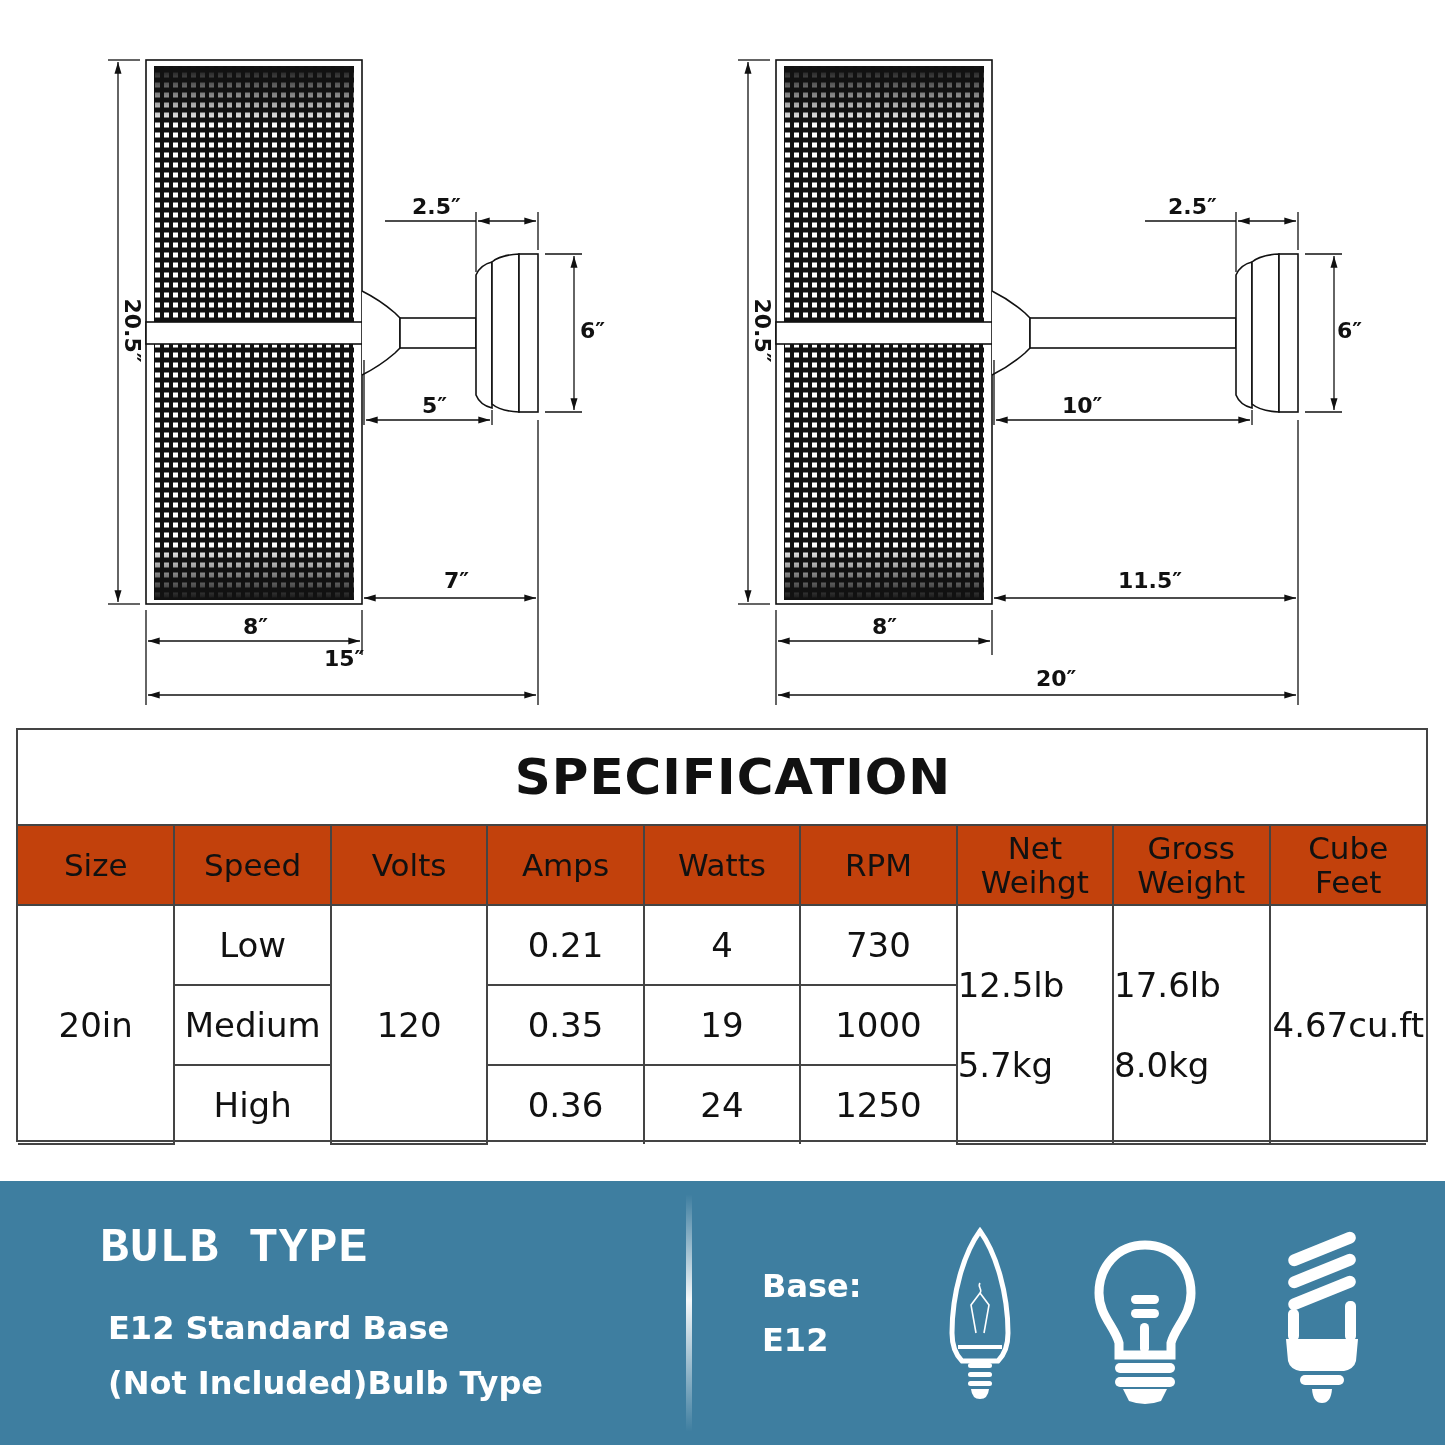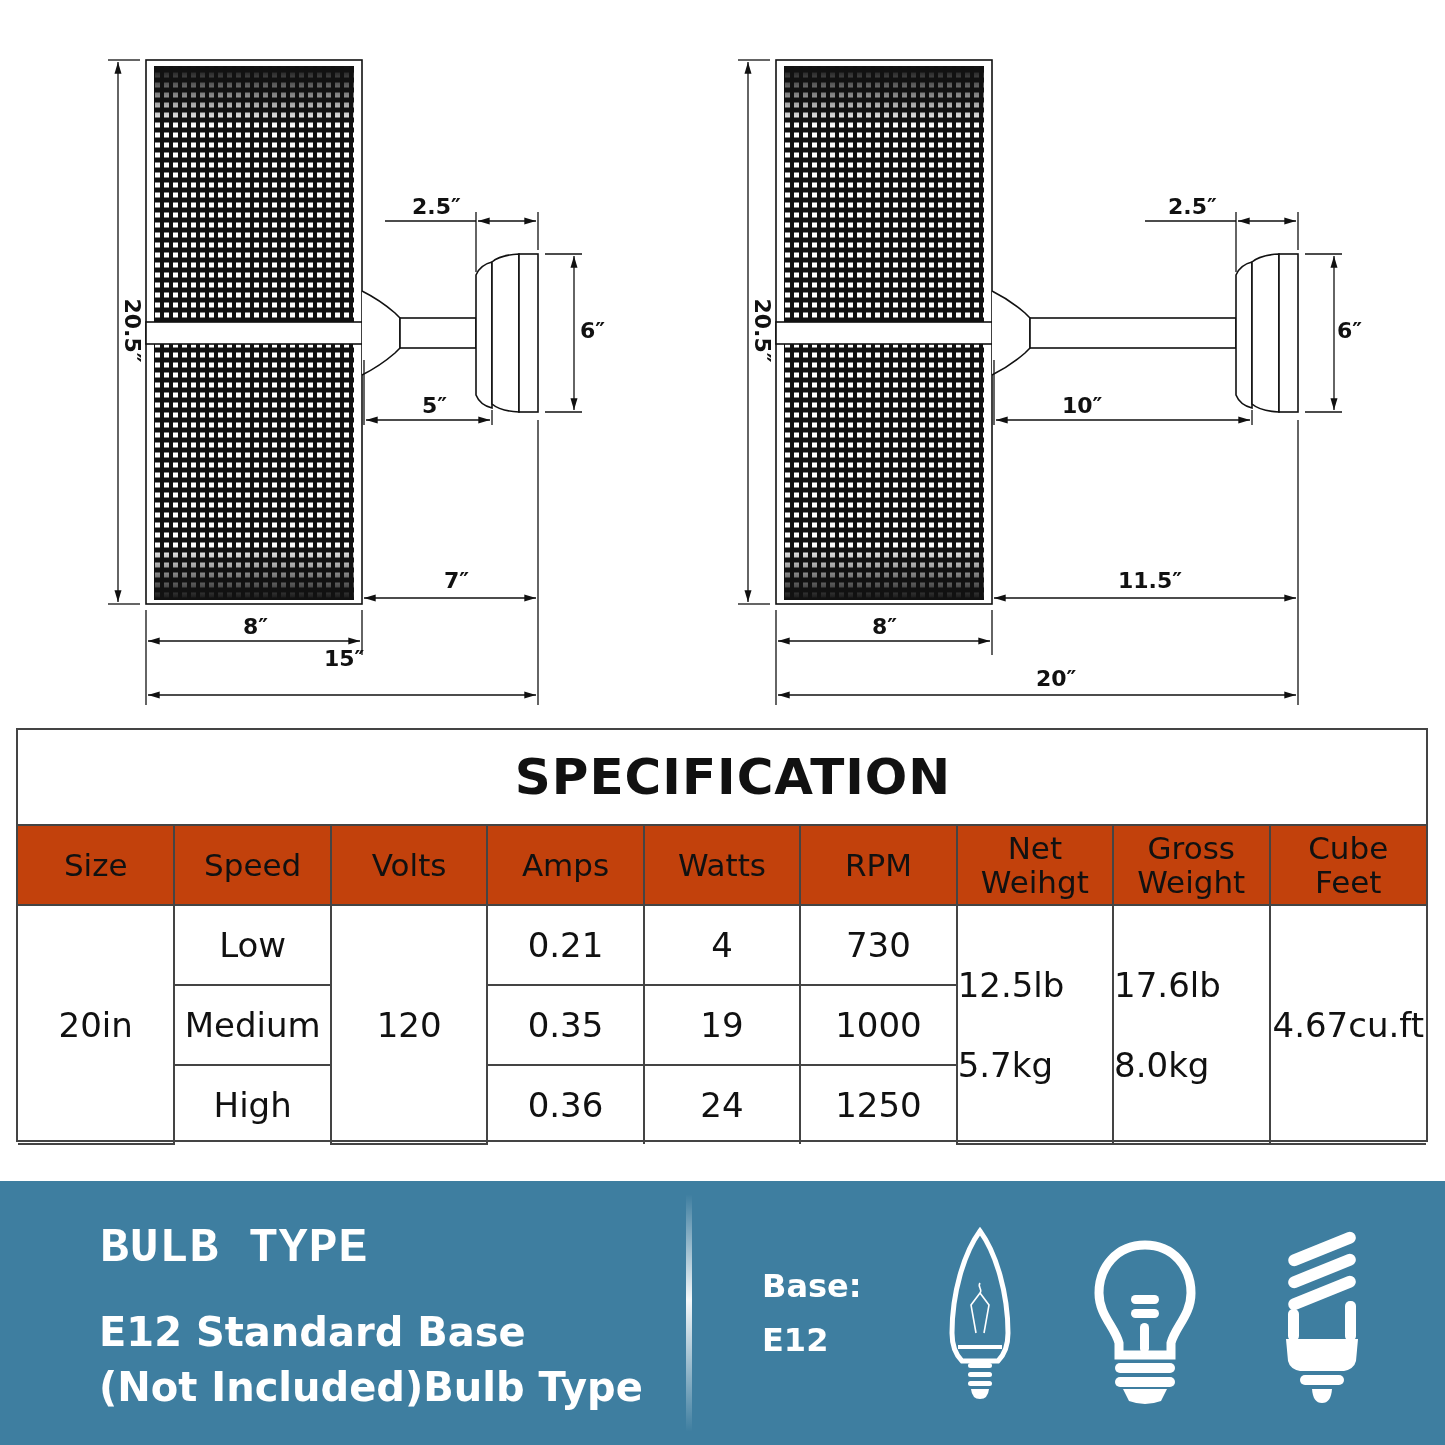--- a/index.html
+++ b/index.html
@@ -15,21 +15,21 @@
     table.spec-table tr:first-child th { border-top:none; }
     table.spec-table th:first-child, table.spec-table td.first-col { border-left:none; }
     table.spec-table th:last-child, table.spec-table td.last-col { border-right:none; }
     table.spec-table tr:last-child td { border-bottom:none; }
     table.spec-table th { background:#c2410c; font-weight:normal; font-size:31px; line-height:34px; height:78px; }
     table.spec-table td { font-size:34px; height:78px; }
     .stack { display:flex; flex-direction:column; gap:40px; align-items:flex-start; }
 
     .bulb { position:absolute; left:0; top:1181px; width:1445px; height:264px; background:#3e7ea0; color:#fff; }
     .bulb-title { position:absolute; left:100px; top:40px; font-family:Liberation Mono, monospace; font-weight:bold; font-size:48px; letter-spacing:1px; }
-    .bulb-line { position:absolute; left:99px; font-family:"DejaVu Sans", sans-serif; font-weight:bold; font-size:40px; }
+    .bulb-line { position:absolute; left:108px; font-family:"DejaVu Sans", sans-serif; font-weight:bold; font-size:32px; }
     .bulb-divider { position:absolute; left:686px; top:0; width:6px; height:264px; background:linear-gradient(to bottom, rgba(255,255,255,0) 5%, rgba(255,255,255,0.95) 45%, rgba(255,255,255,0) 95%); }
     .base-label { position:absolute; left:762px; font-family:"DejaVu Sans", sans-serif; font-weight:bold; font-size:32px; }
     .icon-wrap { position:absolute; top:42px; }
   </style>
 </head>
 <body>
 
 <div class="diagram">
   <svg width="1445" height="720" viewBox="0 0 1445 720" xmlns="http://www.w3.org/2000/svg">
     <defs>

